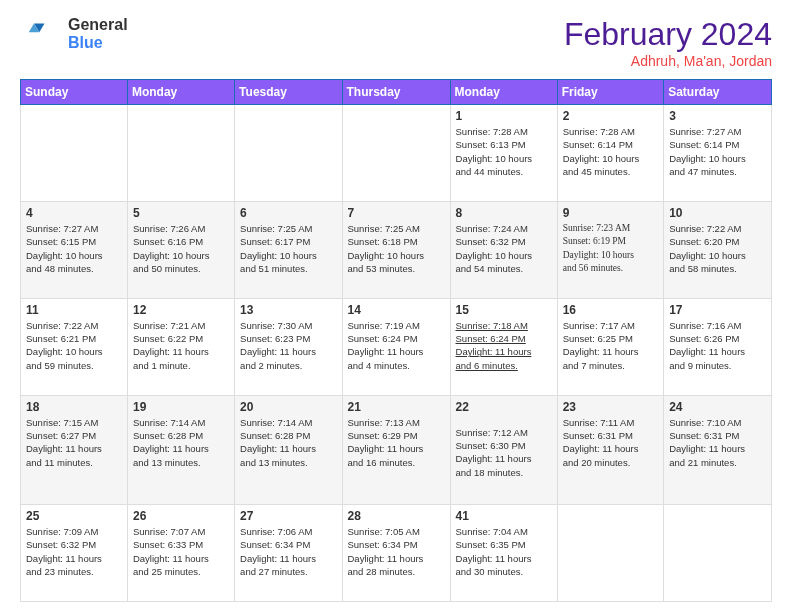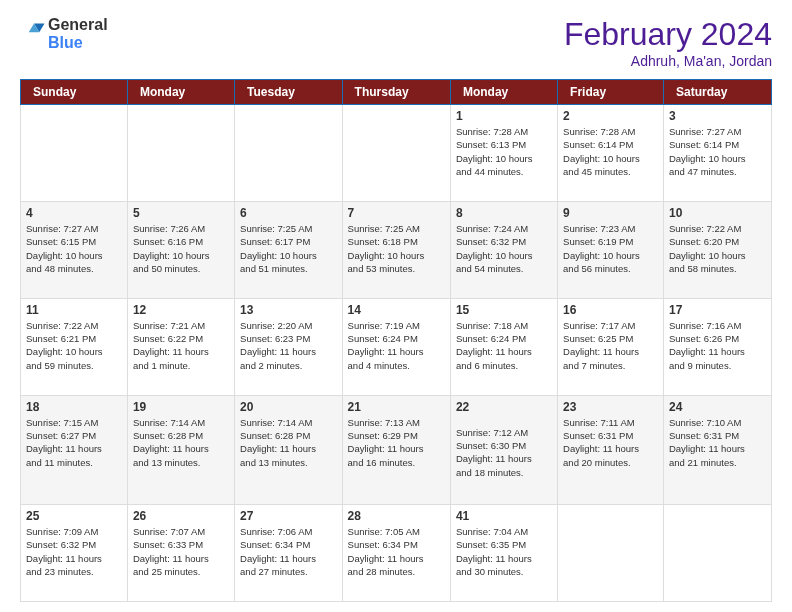--- a/index.html
+++ b/index.html
@@ -19,21 +19,21 @@
     }
     .header {
       display: flex;
       justify-content: space-between;
       align-items: flex-start;
       margin-bottom: 10px;
     }
     .logo {
       display: flex;
       align-items: center;
-      gap: 0;
+      gap: 20px;
     }
     .logo-text {
       display: flex;
       flex-direction: column;
       line-height: 1.1;
     }
     .logo-general {
       font-size: 16px;
       font-weight: bold;
       color: #333;
@@ -50,38 +50,38 @@
     .title-section {
       text-align: right;
     }
     .main-title {
       font-size: 32px;
       font-weight: normal;
       color: #4c1d95;
     }
     .sub-title {
       font-size: 14px;
-      color: #4c1d95;
+      color: #ef4444;
     }
     .calendar {
       flex: 1;
       display: flex;
       flex-direction: column;
     }
     table {
       width: 100%;
       border-collapse: collapse;
       flex: 1;
     }
     thead th {
-      background-color: #7f1d1d;
+      background-color: #8b5cf6;
       color: #fff;
       font-size: 12px;
       font-weight: bold;
-      padding: 5px 12px;
+      padding: 5px 4px;
       text-align: left;
       border: 1px solid #1a6db5;
     }
     tbody tr {
       background: #fff;
     }
     tbody tr:nth-child(even) {
       background: #f5f5f5;
     }
     tbody td {
@@ -204,21 +204,21 @@
             </td>
             <td>
               <span class="day-num">8</span>
               <div class="day-info" style="white-space: pre-line;">Sunrise: 7:24 AM
 Sunset: 6:32 PM
 Daylight: 10 hours
 and 54 minutes.</div>
             </td>
             <td>
               <span class="day-num">9</span>
-              <div class="day-info" style="white-space: pre-line;">Sunrise: 7:23 AM
+              <div class="day-info" style="white-space: pre-line; font-family: Liberation Serif, serif;">Sunrise: 7:23 AM
 Sunset: 6:19 PM
 Daylight: 10 hours
 and 56 minutes.</div>
             </td>
             <td>
               <span class="day-num">10</span>
               <div class="day-info" style="white-space: pre-line;">Sunrise: 7:22 AM
 Sunset: 6:20 PM
 Daylight: 10 hours
 and 58 minutes.</div>
@@ -234,35 +234,35 @@
             </td>
             <td>
               <span class="day-num">12</span>
               <div class="day-info" style="white-space: pre-line;">Sunrise: 7:21 AM
 Sunset: 6:22 PM
 Daylight: 11 hours
 and 1 minute.</div>
             </td>
             <td>
               <span class="day-num">13</span>
-              <div class="day-info" style="white-space: pre-line;">Sunrise: 2:20 AM
+              <div class="day-info" style="white-space: pre-line;">Sunrise: 7:30 AM
 Sunset: 6:23 PM
 Daylight: 11 hours
 and 2 minutes.</div>
             </td>
             <td>
               <span class="day-num">14</span>
               <div class="day-info" style="white-space: pre-line;">Sunrise: 7:19 AM
 Sunset: 6:24 PM
 Daylight: 11 hours
 and 4 minutes.</div>
             </td>
             <td>
               <span class="day-num">15</span>
-              <div class="day-info" style="white-space: pre-line;">Sunrise: 7:18 AM
+              <div class="day-info" style="white-space: pre-line; text-decoration: underline;">Sunrise: 7:18 AM
 Sunset: 6:24 PM
 Daylight: 11 hours
 and 6 minutes.</div>
             </td>
             <td>
               <span class="day-num">16</span>
               <div class="day-info" style="white-space: pre-line;">Sunrise: 7:17 AM
 Sunset: 6:25 PM
 Daylight: 11 hours
 and 7 minutes.</div>

